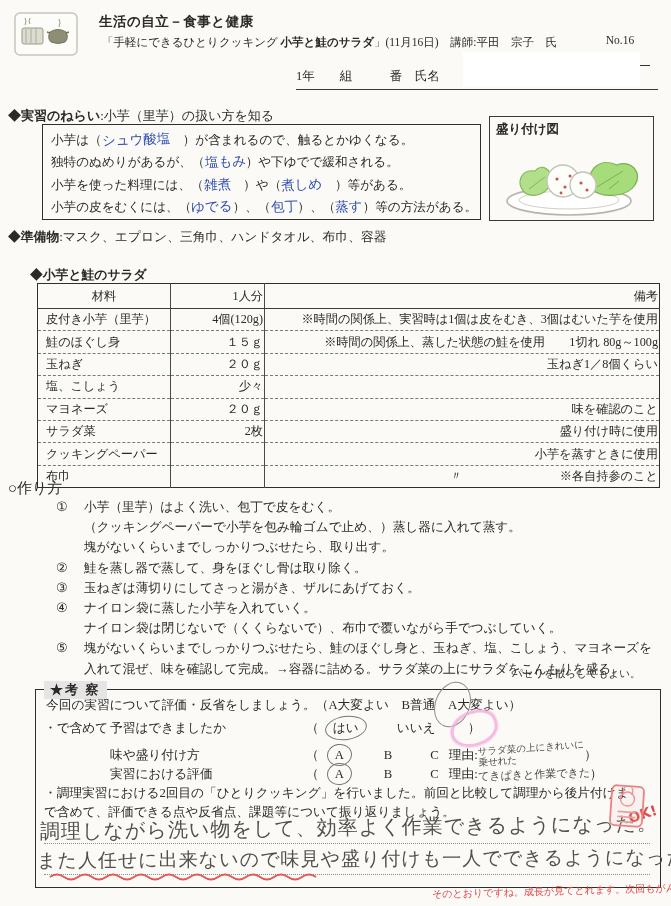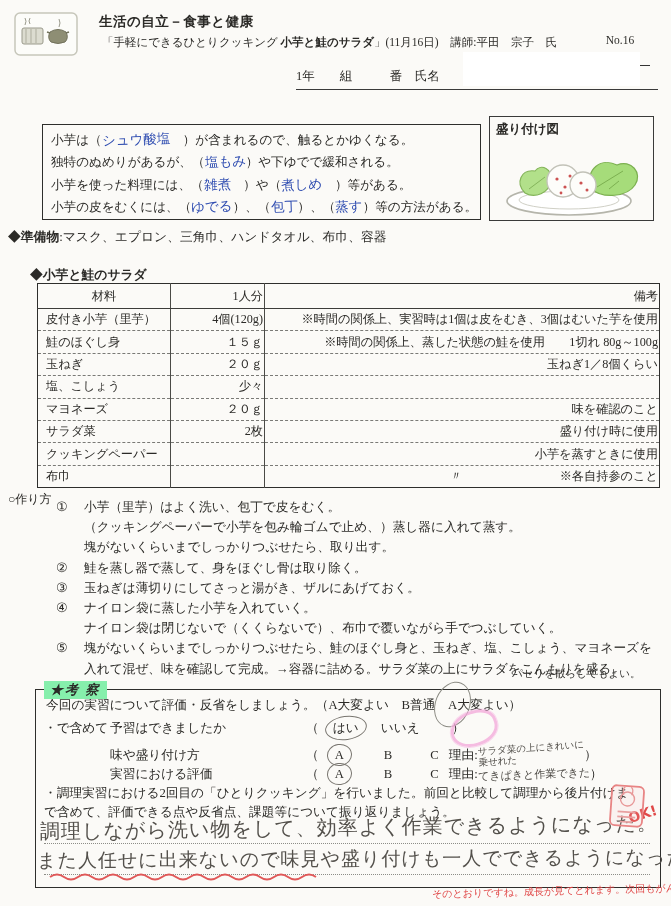--- a/index.html
+++ b/index.html
@@ -45,30 +45,30 @@
   table.ing th{font-weight:normal;height:22px;border-bottom:1.4px solid #3c3c3a;text-align:center;}
   table.ing td{height:19.4px;overflow:hidden;white-space:nowrap;}
   table.ing tbody td{border-top:1px dashed #7a7a76;}
   table.ing tbody tr:first-child td{border-top:none;}
   table.ing th+th,table.ing td+td{border-left:1.2px solid #4a4a46;text-align:right;}
   td.mat{padding-left:8px;}
   td.amt{text-align:center;}
   td.rem{padding-left:10px;}
 
   
-  .method-heading{left:8px;top:491px;font-size:12px;font-family:Liberation Sans, sans-serif;}
+  .method-heading{left:8px;top:479px;font-size:15px;font-family:Liberation Mono, monospace;}
   .steps{left:56px;top:497px;width:612px;}
   .step{display:flex;}
   .step-num{width:28px;flex:none;font-size:13px;line-height:20.2px;}
   .step-text{white-space:pre-line;font-size:12.7px;line-height:20.2px;}
   .parsley{left:512px;top:667px;font-size:10.5px;}
 
   
   .review-box{left:35px;top:689px;width:624px;height:197px;border:1.6px solid #2e2e2c;}
-  .review-heading{left:44px;top:681px;padding:0 6px;background:#86efac;font-size:13px;z-index:3;letter-spacing:2px;font-style:italic;}
+  .review-heading{left:44px;top:681px;padding:0 6px;background:#e5e5e5;font-size:13px;z-index:3;letter-spacing:2px;}
   .rv{position:absolute;font-size:12.7px;white-space:nowrap;}
   .rv-intro{left:10px;top:7px;}
   .pencil-oval{left:399px;top:-9px;width:33px;height:45px;border:1.7px solid #8a8a82;
     border-radius:50%;transform:rotate(22deg);}
   .rv-selflabel{left:8px;top:30px;}
   .eval-row{position:absolute;left:74px;font-size:12.7px;white-space:nowrap;}
   .eval-label{display:inline-block;width:196px;}
   .opt{display:inline-block;}
   .circled{position:relative;padding:0 2px;}
   .circled::after{content:"";position:absolute;left:-6px;right:-6px;top:-4px;bottom:-3px;
@@ -113,20 +113,23 @@
     </svg>
   </div>
   <div class="abs course-title gothic">生活の自立－食事と健康</div>
   <div class="abs lesson-line">
     <span>「手軽にできるひとりクッキング </span><b>小芋と鮭のサラダ</b><span>」(11月16日)　講師:平田　宗子　氏</span>
   </div>
   <div class="abs sheet-no">No.16</div>
   <div class="abs name-redaction"></div>
   <div class="abs student-line">1年　　組　　　番　氏名</div>
 
+  <div class="abs aim-heading">
+    <span class="gothic">◆実習のねらい</span><span>:小芋（里芋）の扱い方を知る</span>
+  </div>
   <div class="abs aim-box">
     <div>
       <span>小芋は（</span><span class="hand-blue">シュウ酸塩</span><span>　）が含まれるので、触るとかゆくなる。</span>
     </div>
     <div>
       <span>独特のぬめりがあるが、（</span><span class="hand-blue">塩もみ</span><span>）や下ゆでで緩和される。</span>
     </div>
     <div>
       <span>小芋を使った料理には、（</span><span class="hand-blue">雑煮</span><span>　）や（</span><span class="hand-blue">煮しめ</span><span>　）等がある。</span>
     </div>
@@ -246,21 +249,21 @@
   </div>
   <div class="abs parsley">パセリを散らしてもよい。</div>
 
   <div class="abs review-heading gothic">★考 察</div>
   <div class="abs review-box">
     <div class="rv rv-intro">今回の実習について評価・反省をしましょう。（A大変よい　B普通　A大変よい）</div>
     <div class="abs pencil-oval"></div>
     <div class="rv rv-selflabel">・で含めて</div>
 
     <div class="eval-row" style="top:30px">
-      <span class="eval-label">予習はできましたか</span><span>（</span><span class="opt circled" style="margin-left:12px">はい</span><span class="opt" style="margin-left:20px">いいえ</span><span style="margin-left:32px">）</span>
+      <span class="eval-label">予習はできましたか</span><span>（</span><span class="opt circled" style="margin-left:12px">はい</span><span class="opt" style="margin-left:36px">いいえ</span><span style="margin-left:32px">）</span>
     </div>
     <div class="abs pink-scribble"></div>
 
     <div class="eval-row" style="top:53px">
       <span class="eval-label">味や盛り付け方</span><span>（</span><span class="opt circled" style="margin-left:14px">A</span><span class="opt" style="margin-left:38px">B</span><span class="opt" style="margin-left:38px">C</span><span style="margin-left:10px">理由:</span><span class="hand-pencil reason-2line">サラダ菜の上にきれいに
 乗せれた</span><span>）</span>
     </div>
 
     <div class="eval-row" style="top:76px">
       <span class="eval-label">実習における評価</span><span>（</span><span class="opt circled" style="margin-left:14px">A</span><span class="opt" style="margin-left:38px">B</span><span class="opt" style="margin-left:38px">C</span><span style="margin-left:10px">理由:</span><span class="hand-pencil reason-1line">てきぱきと作業できた</span><span>）</span>

